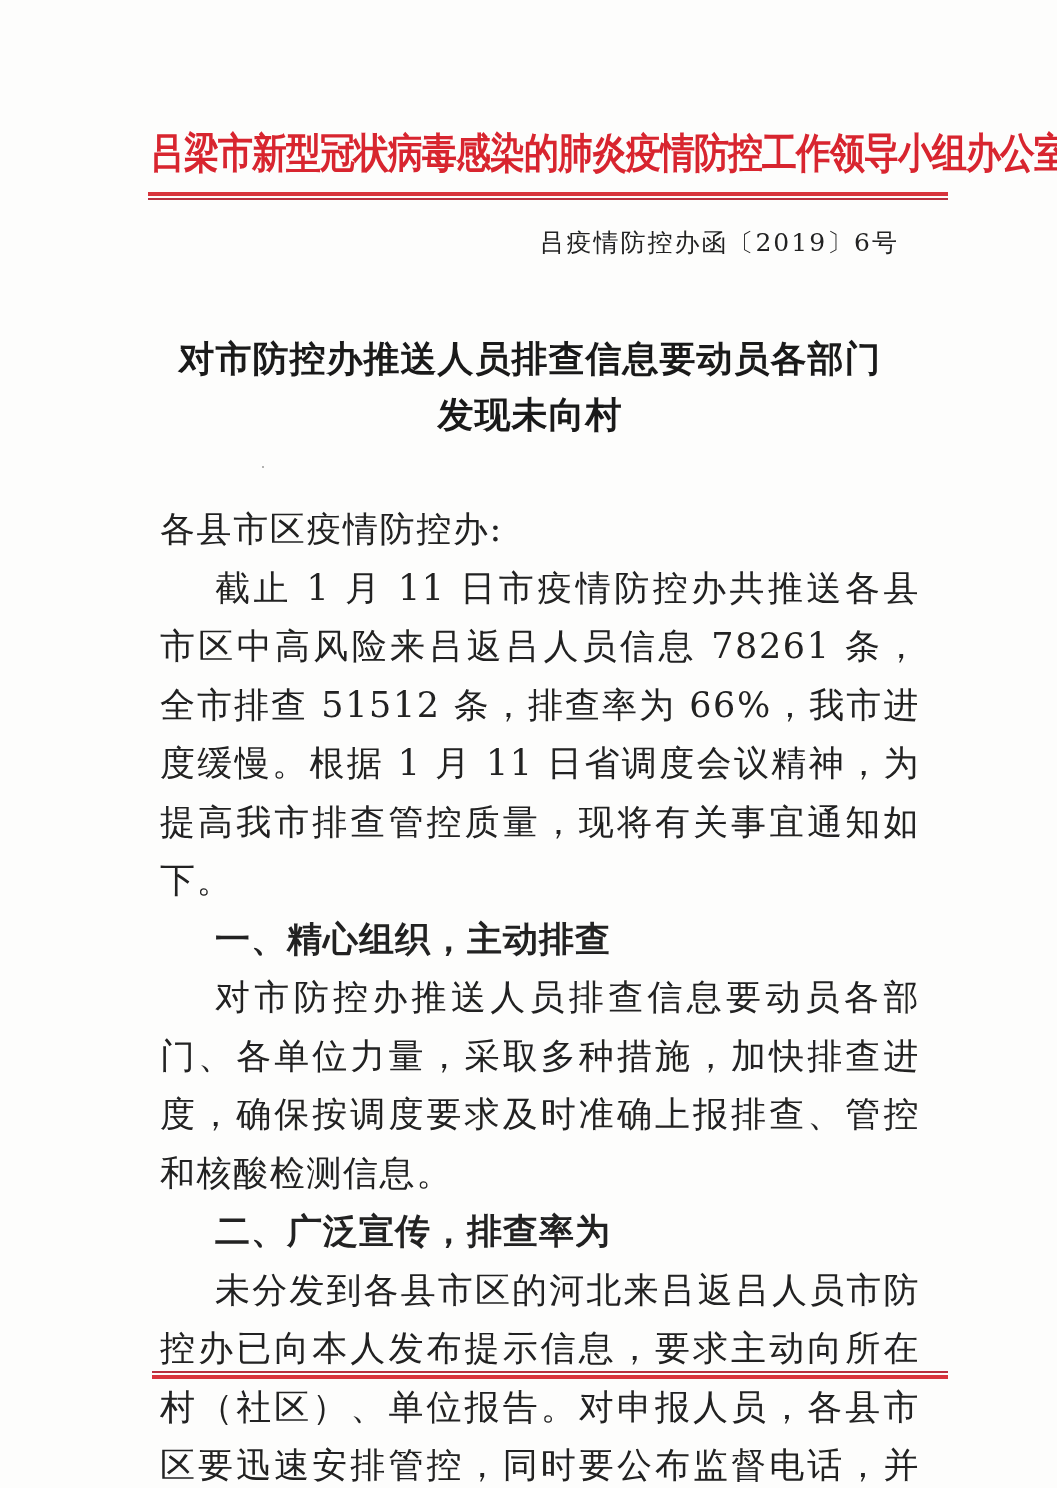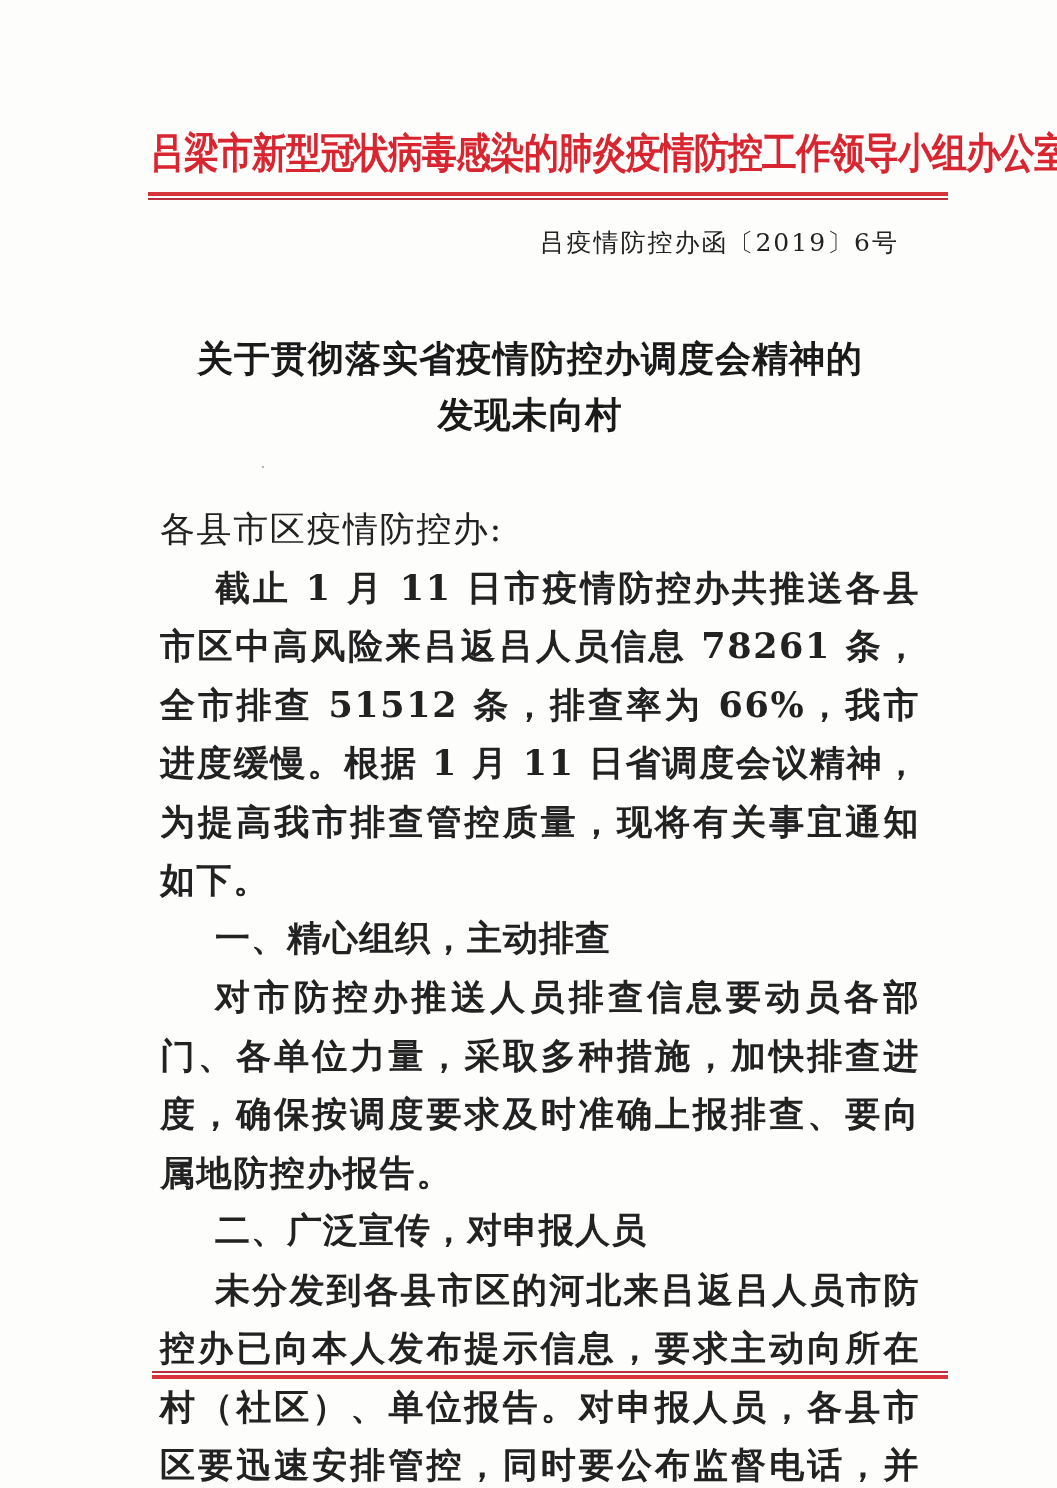--- a/index.html
+++ b/index.html
@@ -84,24 +84,23 @@
       color: #222;
       letter-spacing: 1.6px;
     }
     .body-text p {
       margin: 0;
       text-align: justify;
       text-align-last: left;
     }
     .indent {
       text-indent: 55px;
-      font-weight: bold;
     }
     .heading {
-      font-family: Liberation Serif, serif;
+      font-family: Liberation Sans, sans-serif;
       font-weight: bold;
       text-indent: 55px;
       letter-spacing: 1px;
     }
     .rule-bottom {
       position: absolute;
       left: 152px;
       top: 1371px;
       width: 796px;
     }
@@ -121,32 +120,32 @@
 
   <div class="rule-top" style="top:192px;">
     <div class="rule-thick"></div>
     <div class="rule-gap"></div>
     <div class="rule-thin"></div>
   </div>
 
   <div class="doc-number">吕疫情防控办函〔2019〕6号</div>
 
   <div class="title">
-    <div>关于贯彻落实省疫情防控办调度会精神的</div>
+    <div>对市防控办推送人员排查信息要动员各部门</div>
     <div>发现未向村</div>
   </div>
 
   <span class="dot" style="left:262px; top:466px;"></span>
 
   <div class="body-text">
     <p>各县市区疫情防控办:</p>
     <p class="indent">截止 1 月 11 日市疫情防控办共推送各县市区中高风险来吕返吕人员信息 78261 条，全市排查 51512 条，排查率为 66%，我市进度缓慢。根据 1 月 11 日省调度会议精神，为提高我市排查管控质量，现将有关事宜通知如下。</p>
     <p class="heading">一、精心组织，主动排查</p>
-    <p class="indent">对市防控办推送人员排查信息要动员各部门、各单位力量，采取多种措施，加快排查进度，确保按调度要求及时准确上报排查、要向属地防控办报告。</p>
-    <p class="heading">二、广泛宣传，对申报人员</p>
+    <p class="indent">对市防控办推送人员排查信息要动员各部门、各单位力量，采取多种措施，加快排查进度，确保按调度要求及时准确上报排查、管控和核酸检测信息。</p>
+    <p class="heading">二、广泛宣传，排查率为</p>
     <p class="indent">未分发到各县市区的河北来吕返吕人员市防控办已向本人发布提示信息，要求主动向所在村（社区）、单位报告。对申报人员，各县市区要迅速安排管控，同时要公布监督电话，并动员群众进行监督，广泛宣传（社区）申报人员时，要向属地防控办报告，或劝说其向社区申报。</p>
   </div>
 
   <div class="rule-bottom">
     <div class="rule-thin"></div>
     <div class="rule-gap"></div>
     <div class="rule-thick"></div>
   </div>
 
 </div>

